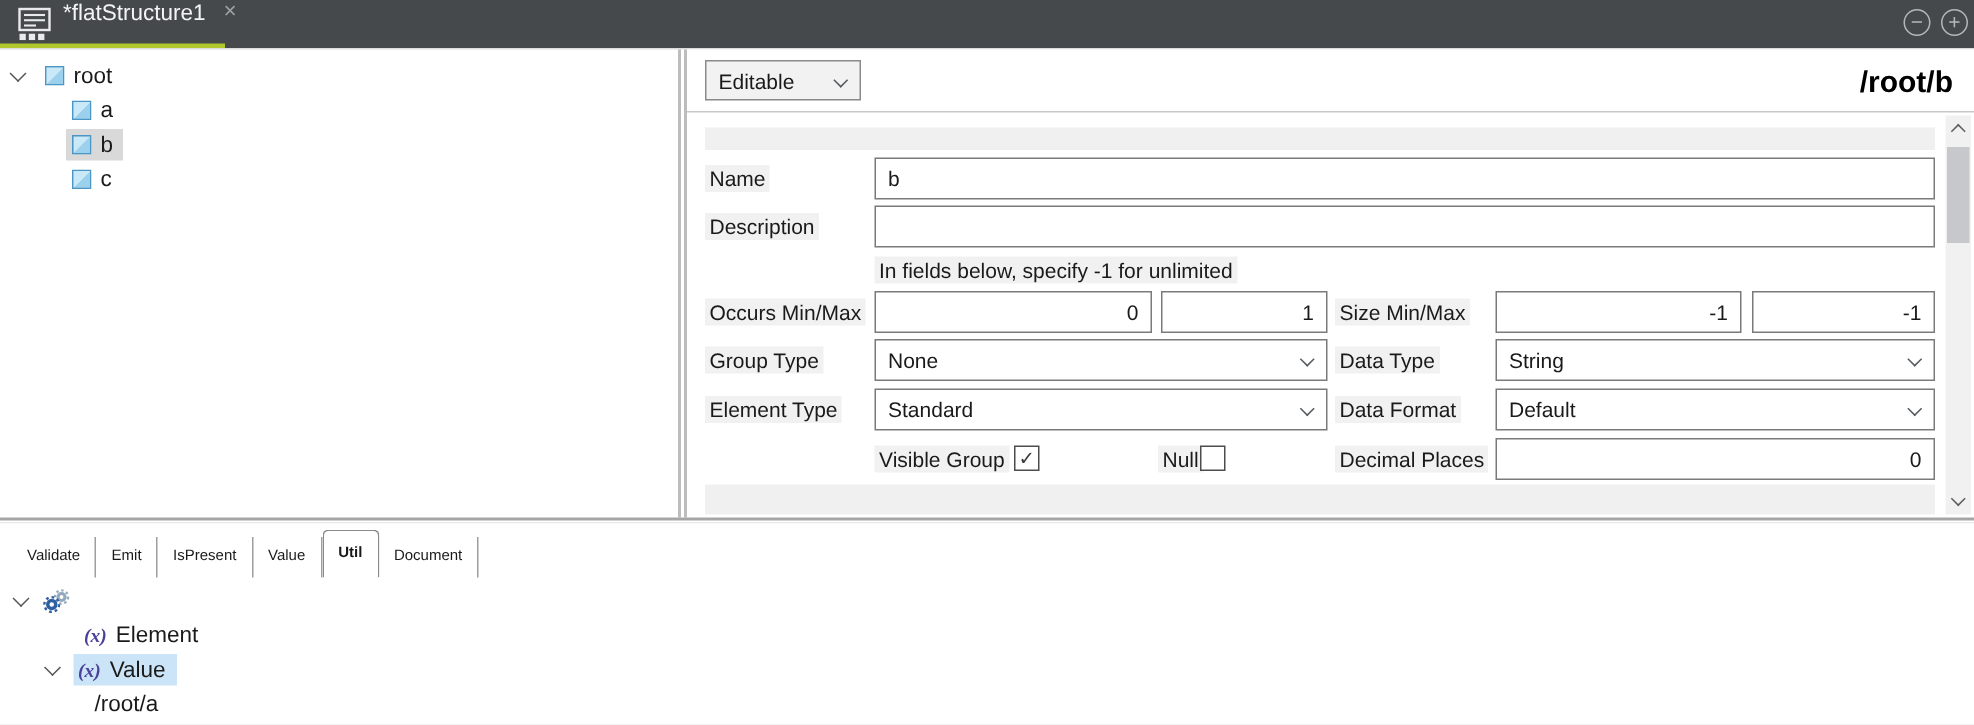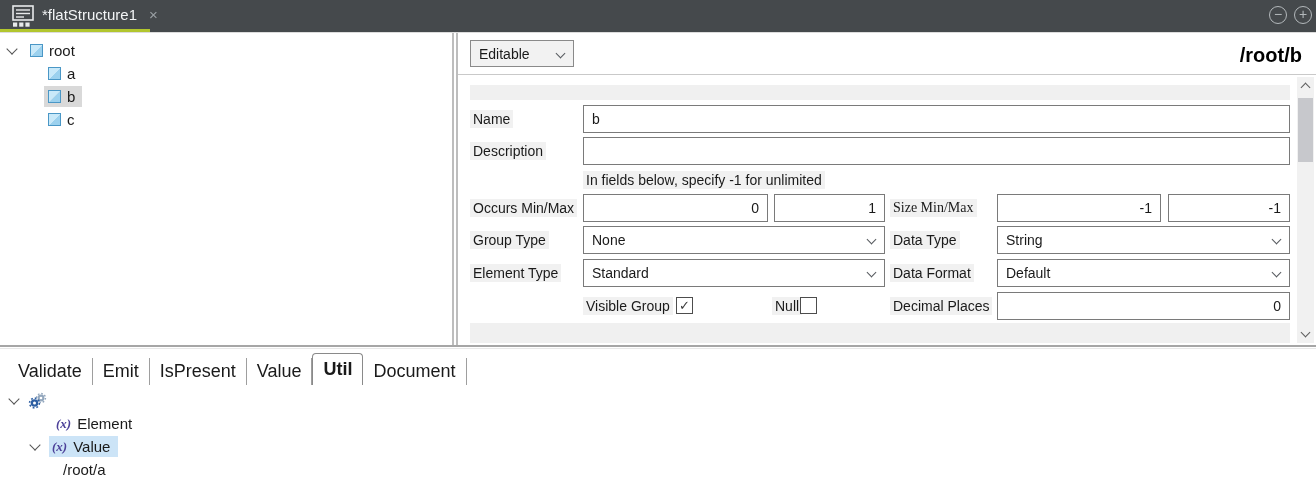--- a/index.html
+++ b/index.html
@@ -3,21 +3,21 @@
 <meta charset="utf-8">
 <style>
   * { margin:0; padding:0; box-sizing:border-box; }
   body { background:#ddd; font-family:"Liberation Sans", sans-serif; }
   .app { position:relative; width:1316px; height:483px; background:#fff; overflow:hidden;
          font-family:"Liberation Sans", sans-serif; color:#1a1a1a; }
 
   
   .titlebar { position:absolute; top:0; left:0; width:100%; height:32px; background:#45494c; }
   .title-icon { position:absolute; left:10px; top:4px; width:26px; height:24px; }
-  .doc-tab { position:absolute; left:42px; top:0; height:29px; display:flex; align-items:center; cursor:default; }
+  .doc-tab { position:absolute; left:42px; top:0; height:29px; display:flex; cursor:default; }
   .doc-tab .tab-label { color:#f2f4f5; font-size:15px; }
   .doc-tab .tab-close { color:#9aa0a4; font-size:15px; margin-left:12px; line-height:1; }
   .tab-underline { position:absolute; left:0; top:29px; width:150px; height:3px; background:#b2c62e; }
   .win-buttons { position:absolute; right:4px; top:6px; display:flex; gap:7px; }
   .circle-btn { width:18px; height:18px; border:1px solid #b3b8bb; border-radius:50%; color:#b3b8bb;
                 font-size:14px; line-height:15px; text-align:center; display:inline-block; }
 
   
   .main { position:absolute; top:32px; left:0; width:1316px; height:313px; border-top:1px solid #dcdcdc; background:#fff; }
 
@@ -60,21 +60,21 @@
   .sb-up { top:0; } .sb-up .sb-chev { transform:rotate(225deg); margin-top:4px; }
   .sb-down { bottom:0; } .sb-down .sb-chev { transform:rotate(45deg); margin-bottom:4px; }
   .sb-thumb { position:absolute; left:1px; top:21px; width:15px; height:64px; background:#c7c8cc; }
 
   
   .hdivider { position:absolute; top:345px; left:0; width:100%; height:2px; background:#a6a6a6; }
   .hdivider2 { position:absolute; top:348px; left:0; width:100%; height:1px; background:#e8e8e8; }
 
   
   .bottom-panel { position:absolute; top:349px; left:0; width:1316px; height:134px; background:#fff; }
-  .tabs { position:absolute; top:8px; left:8px; display:flex; align-items:flex-end; font-size:18px; }
+  .tabs { position:absolute; top:8px; left:8px; display:flex; align-items:flex-end; font-size:10px; }
   .tab { padding:4px 10px 5px; border-right:1px solid #9e9e9e; line-height:18px; }
   .tab.active { font-weight:bold; border:1px solid #8a8a8a; border-bottom:none; border-radius:4px 4px 0 0;
                 padding:6px 10px 7px; margin-top:-4px; background:#fff; }
   .bottom-tree { position:absolute; top:40px; left:0; right:0; }
   .brow { height:23px; display:flex; align-items:center; font-size:15px; }
   .brow .chev-exp { width:8px; height:8px; border-right:1.6px solid #555; border-bottom:1.6px solid #555;
                     transform:rotate(45deg); display:inline-block; margin:-4px 10px 0 0; }
   .fx-icon { font-family:"Liberation Serif", serif; font-style:italic; font-weight:bold;
              font-size:13px; color:#4c4199; margin-right:6px; }
   .bgroup { display:inline-flex; align-items:center; padding:2px 8px 2px 3px; }
@@ -187,21 +187,21 @@
         </div>
 
         <div class="frow" style="top:96px; height:20px;">
           <span class="hintchip">In fields below, specify -1 for unlimited</span>
         </div>
 
         <div class="frow" style="top:119px;">
           <span class="flabel" style="left:0;">Occurs Min/Max</span>
           <input class="fin num" style="left: 113px; width: 185px;" value="0">
           <input class="fin num" style="left: 304px; width: 111px;" value="1">
-          <span class="flabel" style="left:420px;font-family:Liberation Serif, serif;">Size Min/Max</span>
+          <span class="flabel" style="left:420px;">Size Min/Max</span>
           <input class="fin num" style="left: 527px; width: 164px;" value="-1">
           <input class="fin num" style="left: 698px; width: 122px;" value="-1">
         </div>
 
         <div class="frow" style="top:151px;">
           <span class="flabel" style="left:0;">Group Type</span>
           <div class="combo" style="left:113px; width:302px;">
             <span>None</span>
             <span class="chev-dn"></span>
           </div>

